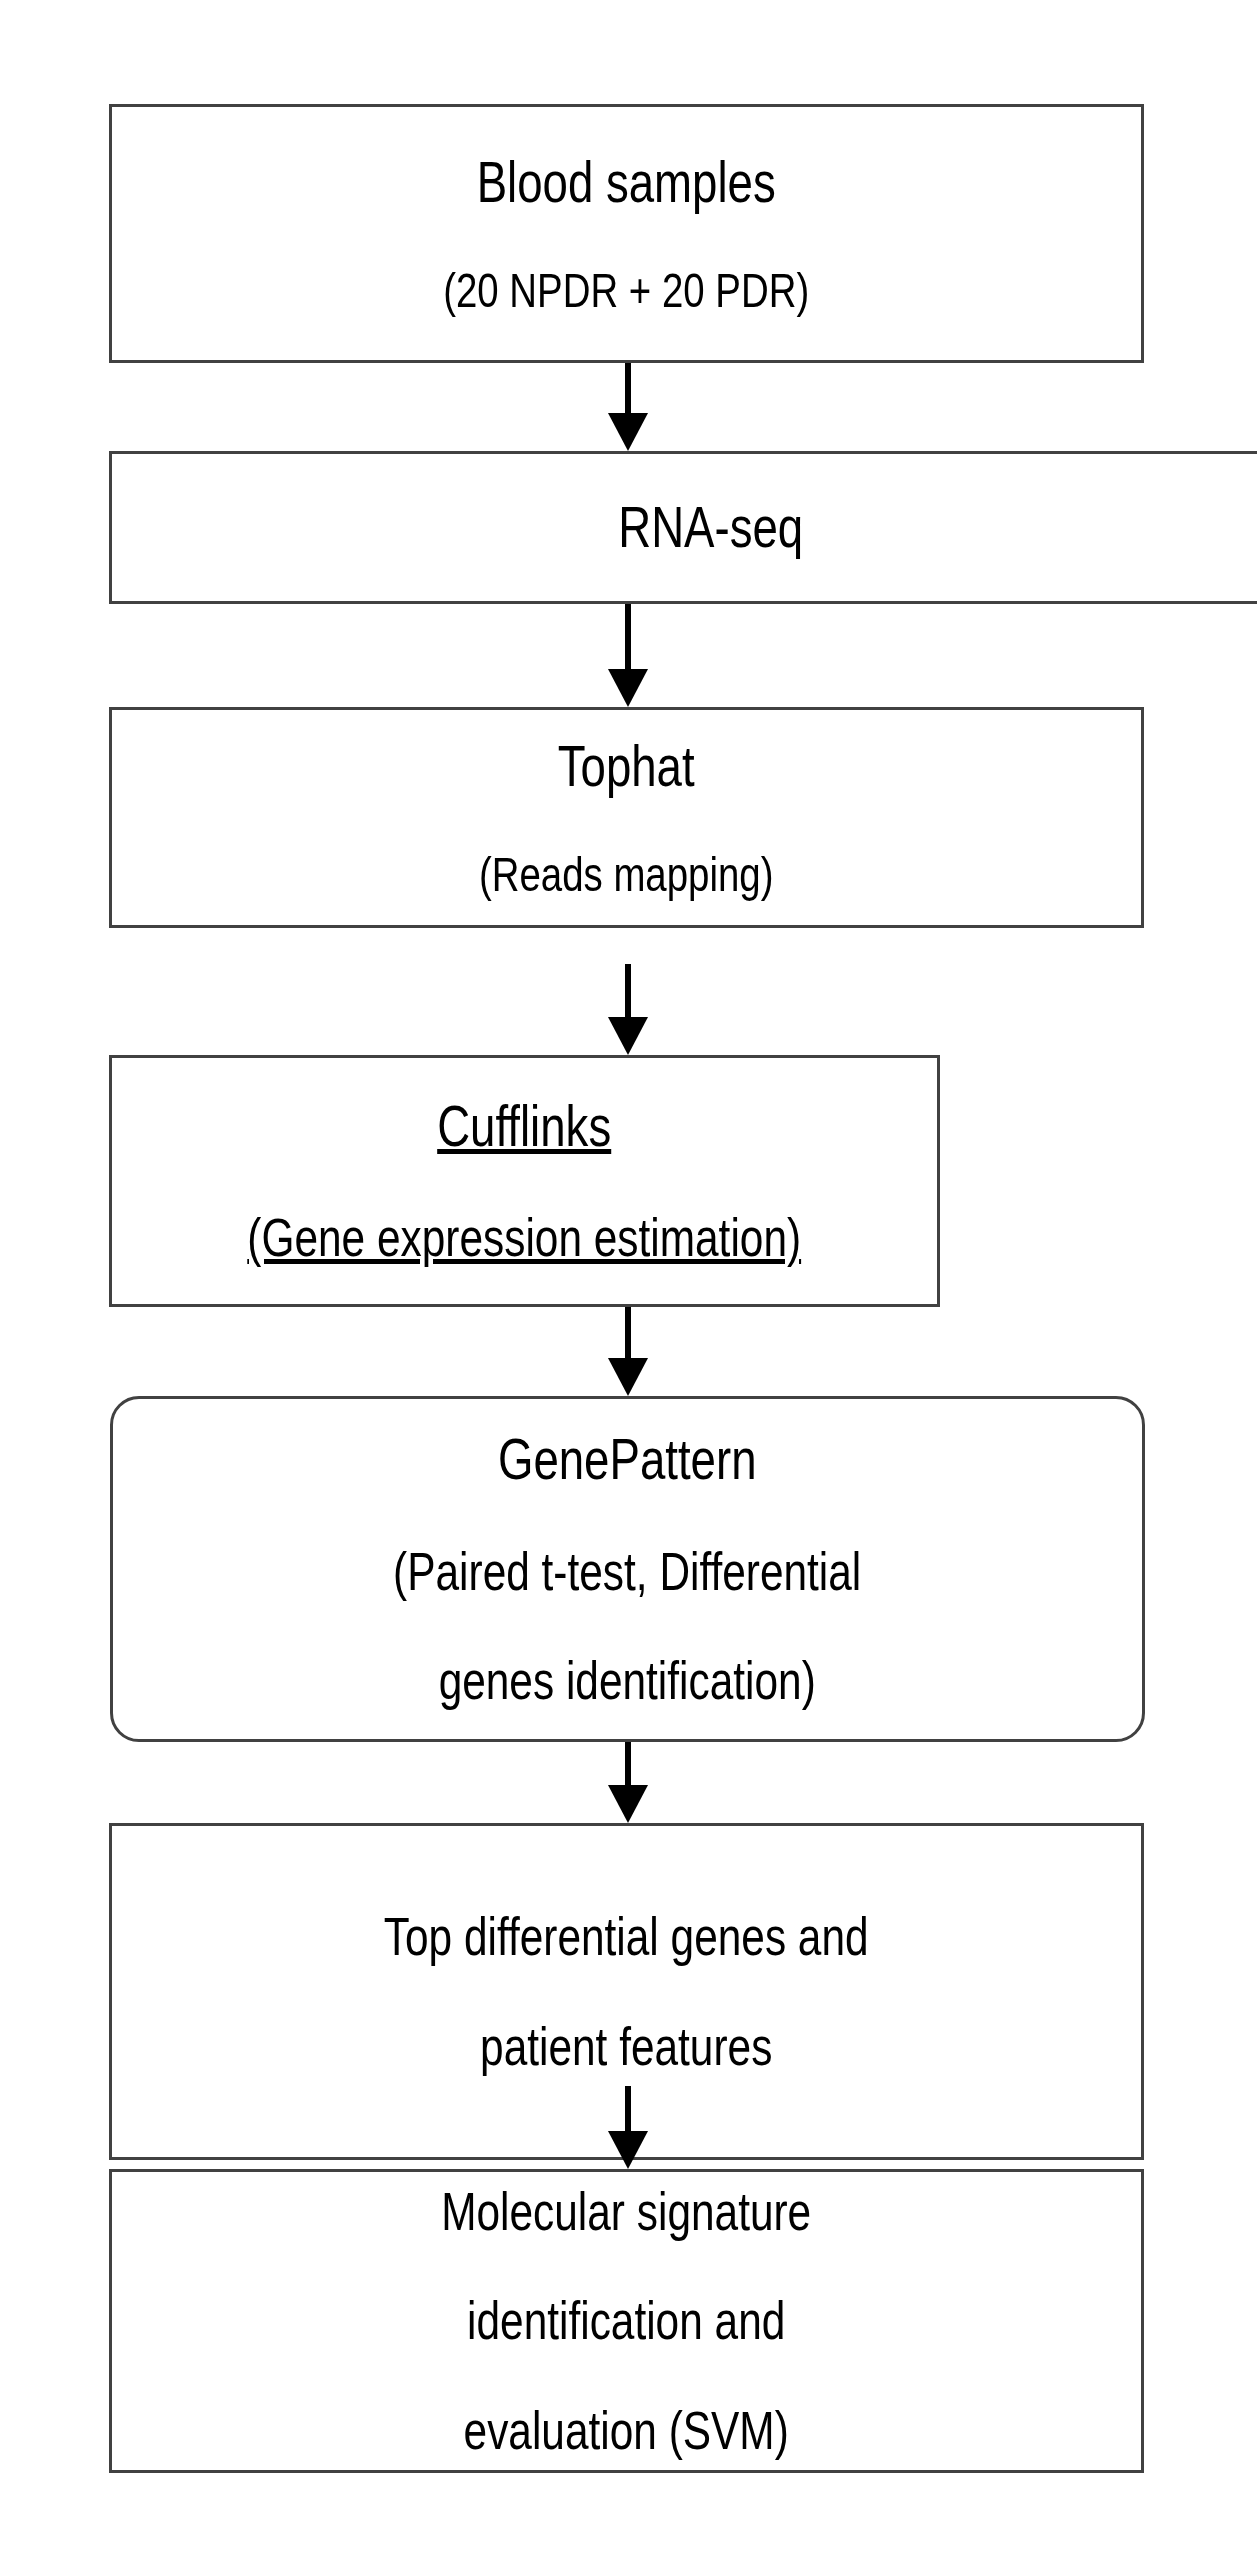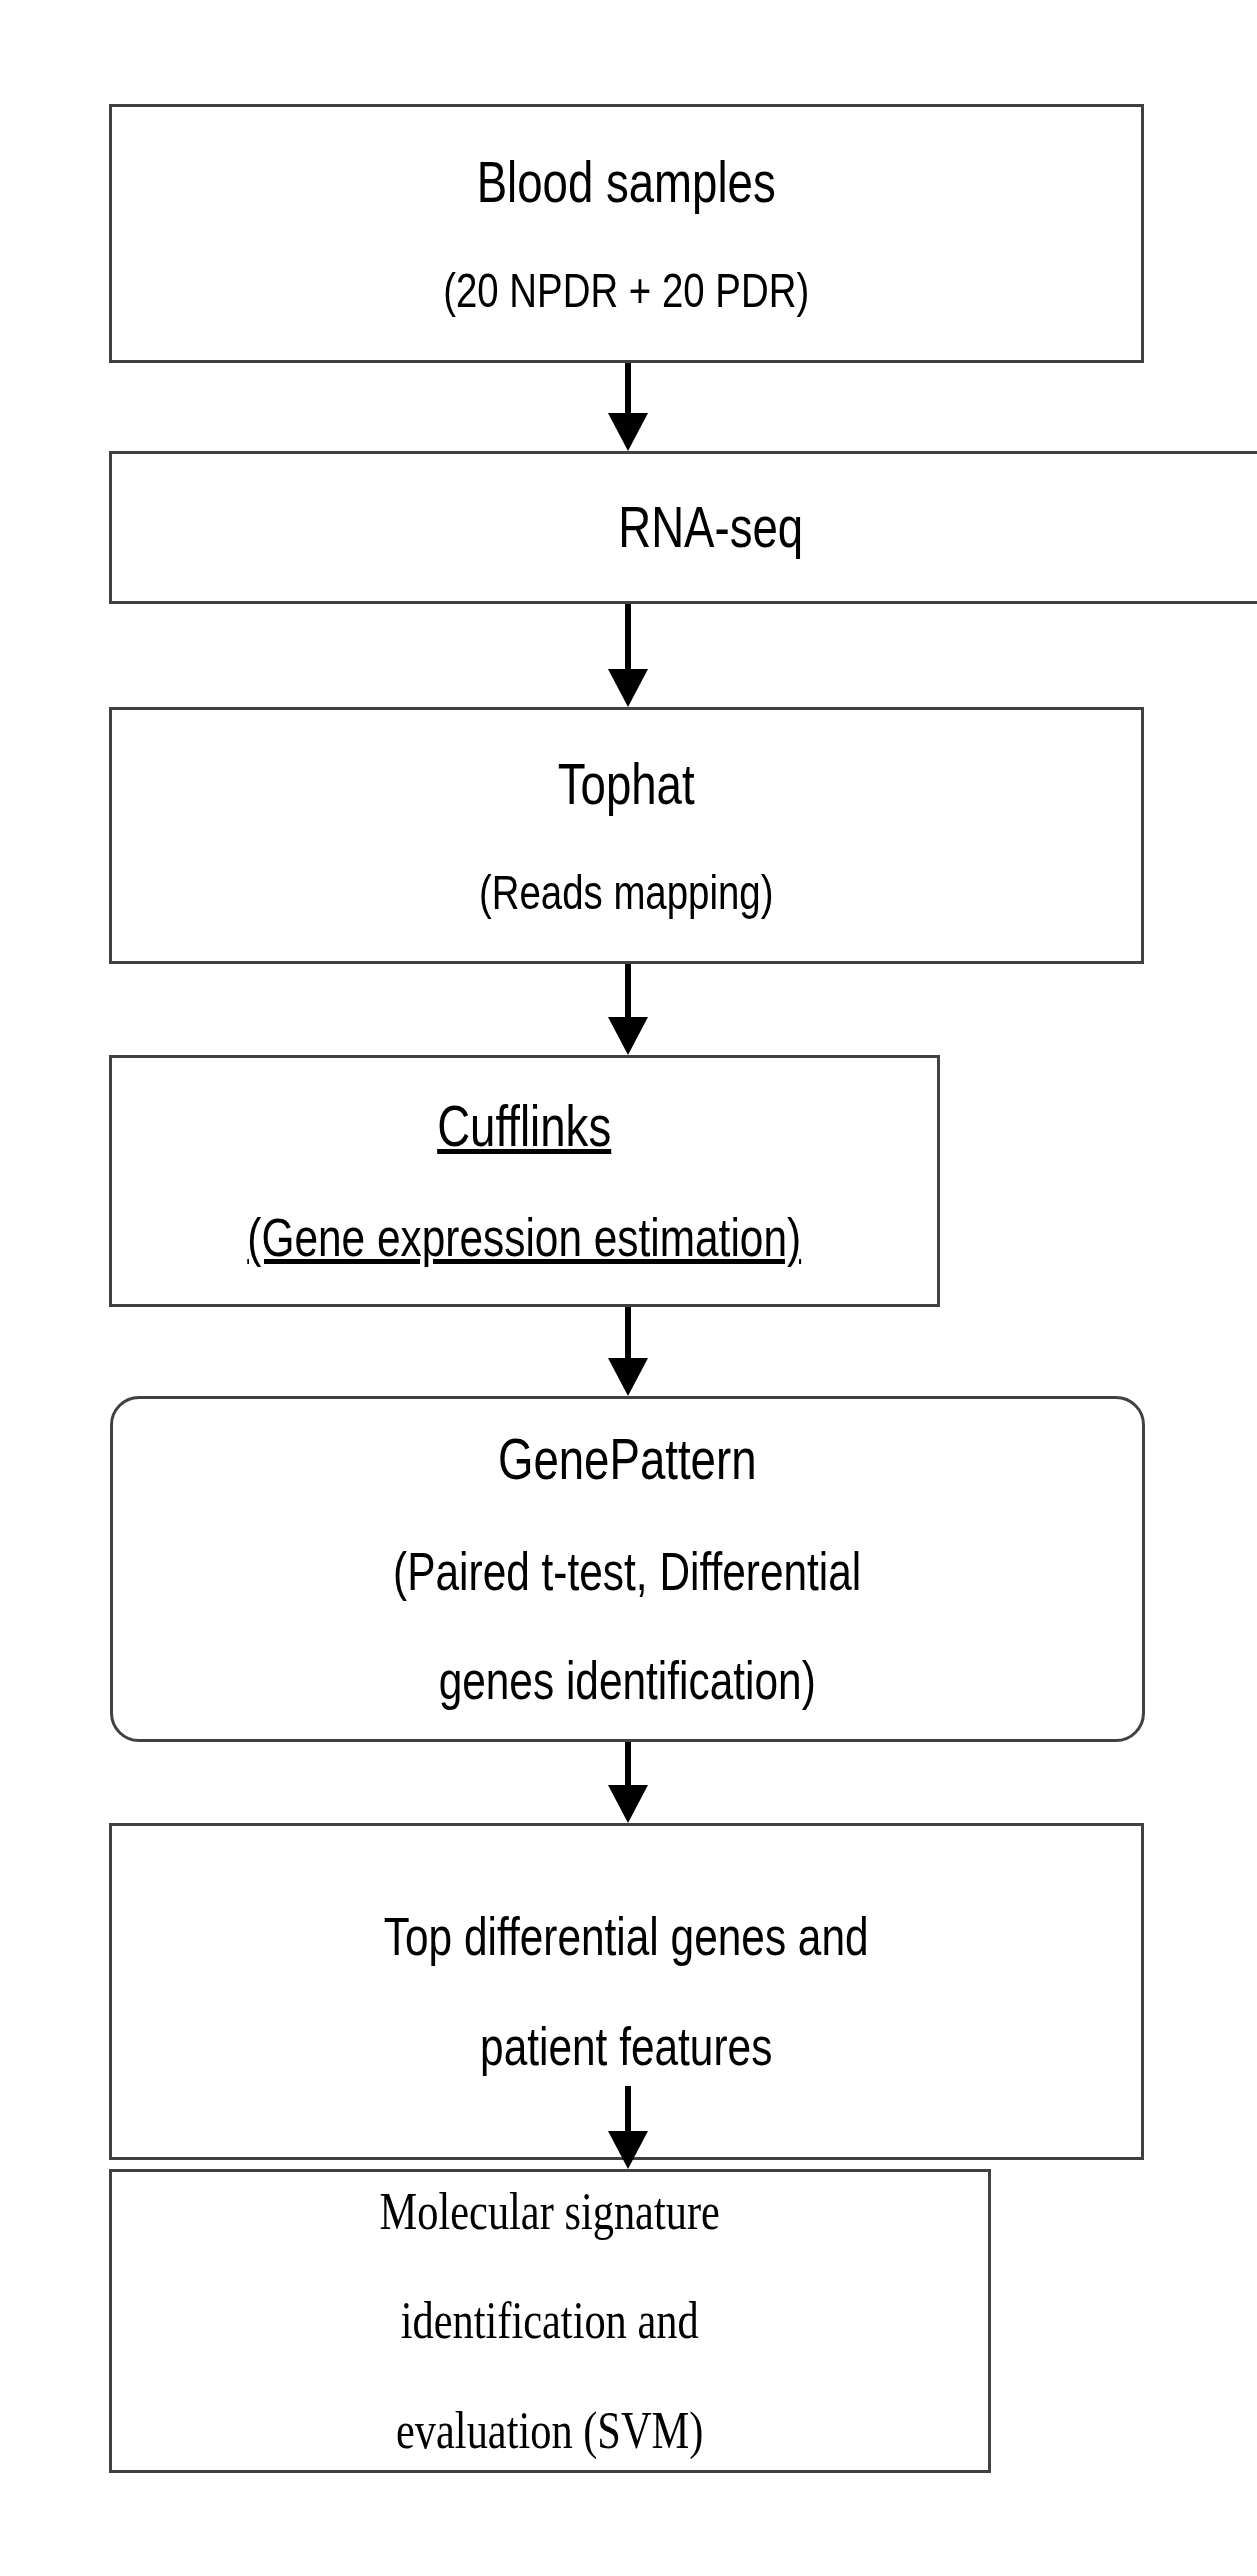--- a/index.html
+++ b/index.html
@@ -86,21 +86,21 @@
 
   <div class="node" style="left:109px; top:451px; width:1204px; height:153px;">
     <span class="node-line ln-lg">RNA-seq</span>
   </div>
 
   <div class="connector" style="left:606px; top:604px; height:103px;">
     <div class="shaft"></div>
     <div class="head"></div>
   </div>
 
-  <div class="node" style="left:109px; top:707px; width:1035px; height:257px;">
+  <div class="node" style="left:109px; top:707px; width:1035px; height:221px;">
     <span class="node-line ln-lg">Tophat</span>
     <span class="node-line ln-md">(Reads mapping)</span>
   </div>
 
   <div class="connector" style="left:606px; top:964px; height:91px;">
     <div class="shaft"></div>
     <div class="head"></div>
   </div>
 
   <div class="node" style="left:109px; top:1055px; width:831px; height:252px;text-decoration:underline;">
@@ -127,20 +127,20 @@
   <div class="node" style="left:109px; top:1823px; width:1035px; height:337px;">
     <span class="node-line ln-sm">Top differential genes and</span>
     <span class="node-line ln-sm">patient features</span>
   </div>
 
   <div class="connector" style="left:606px; top:2086px; height:83px;">
     <div class="shaft"></div>
     <div class="head"></div>
   </div>
 
-  <div class="node" style="left:109px; top:2169px; width:882px; height:304px;font-family:Liberation Serif, serif;">
+  <div class="node" style="left:109px; top:2169px; width:1035px; height:304px;">
     <span class="node-line ln-sm">Molecular signature</span>
     <span class="node-line ln-sm">identification and</span>
     <span class="node-line ln-sm">evaluation (SVM)</span>
   </div>
 
 </div>
 
 
 </body></html>

